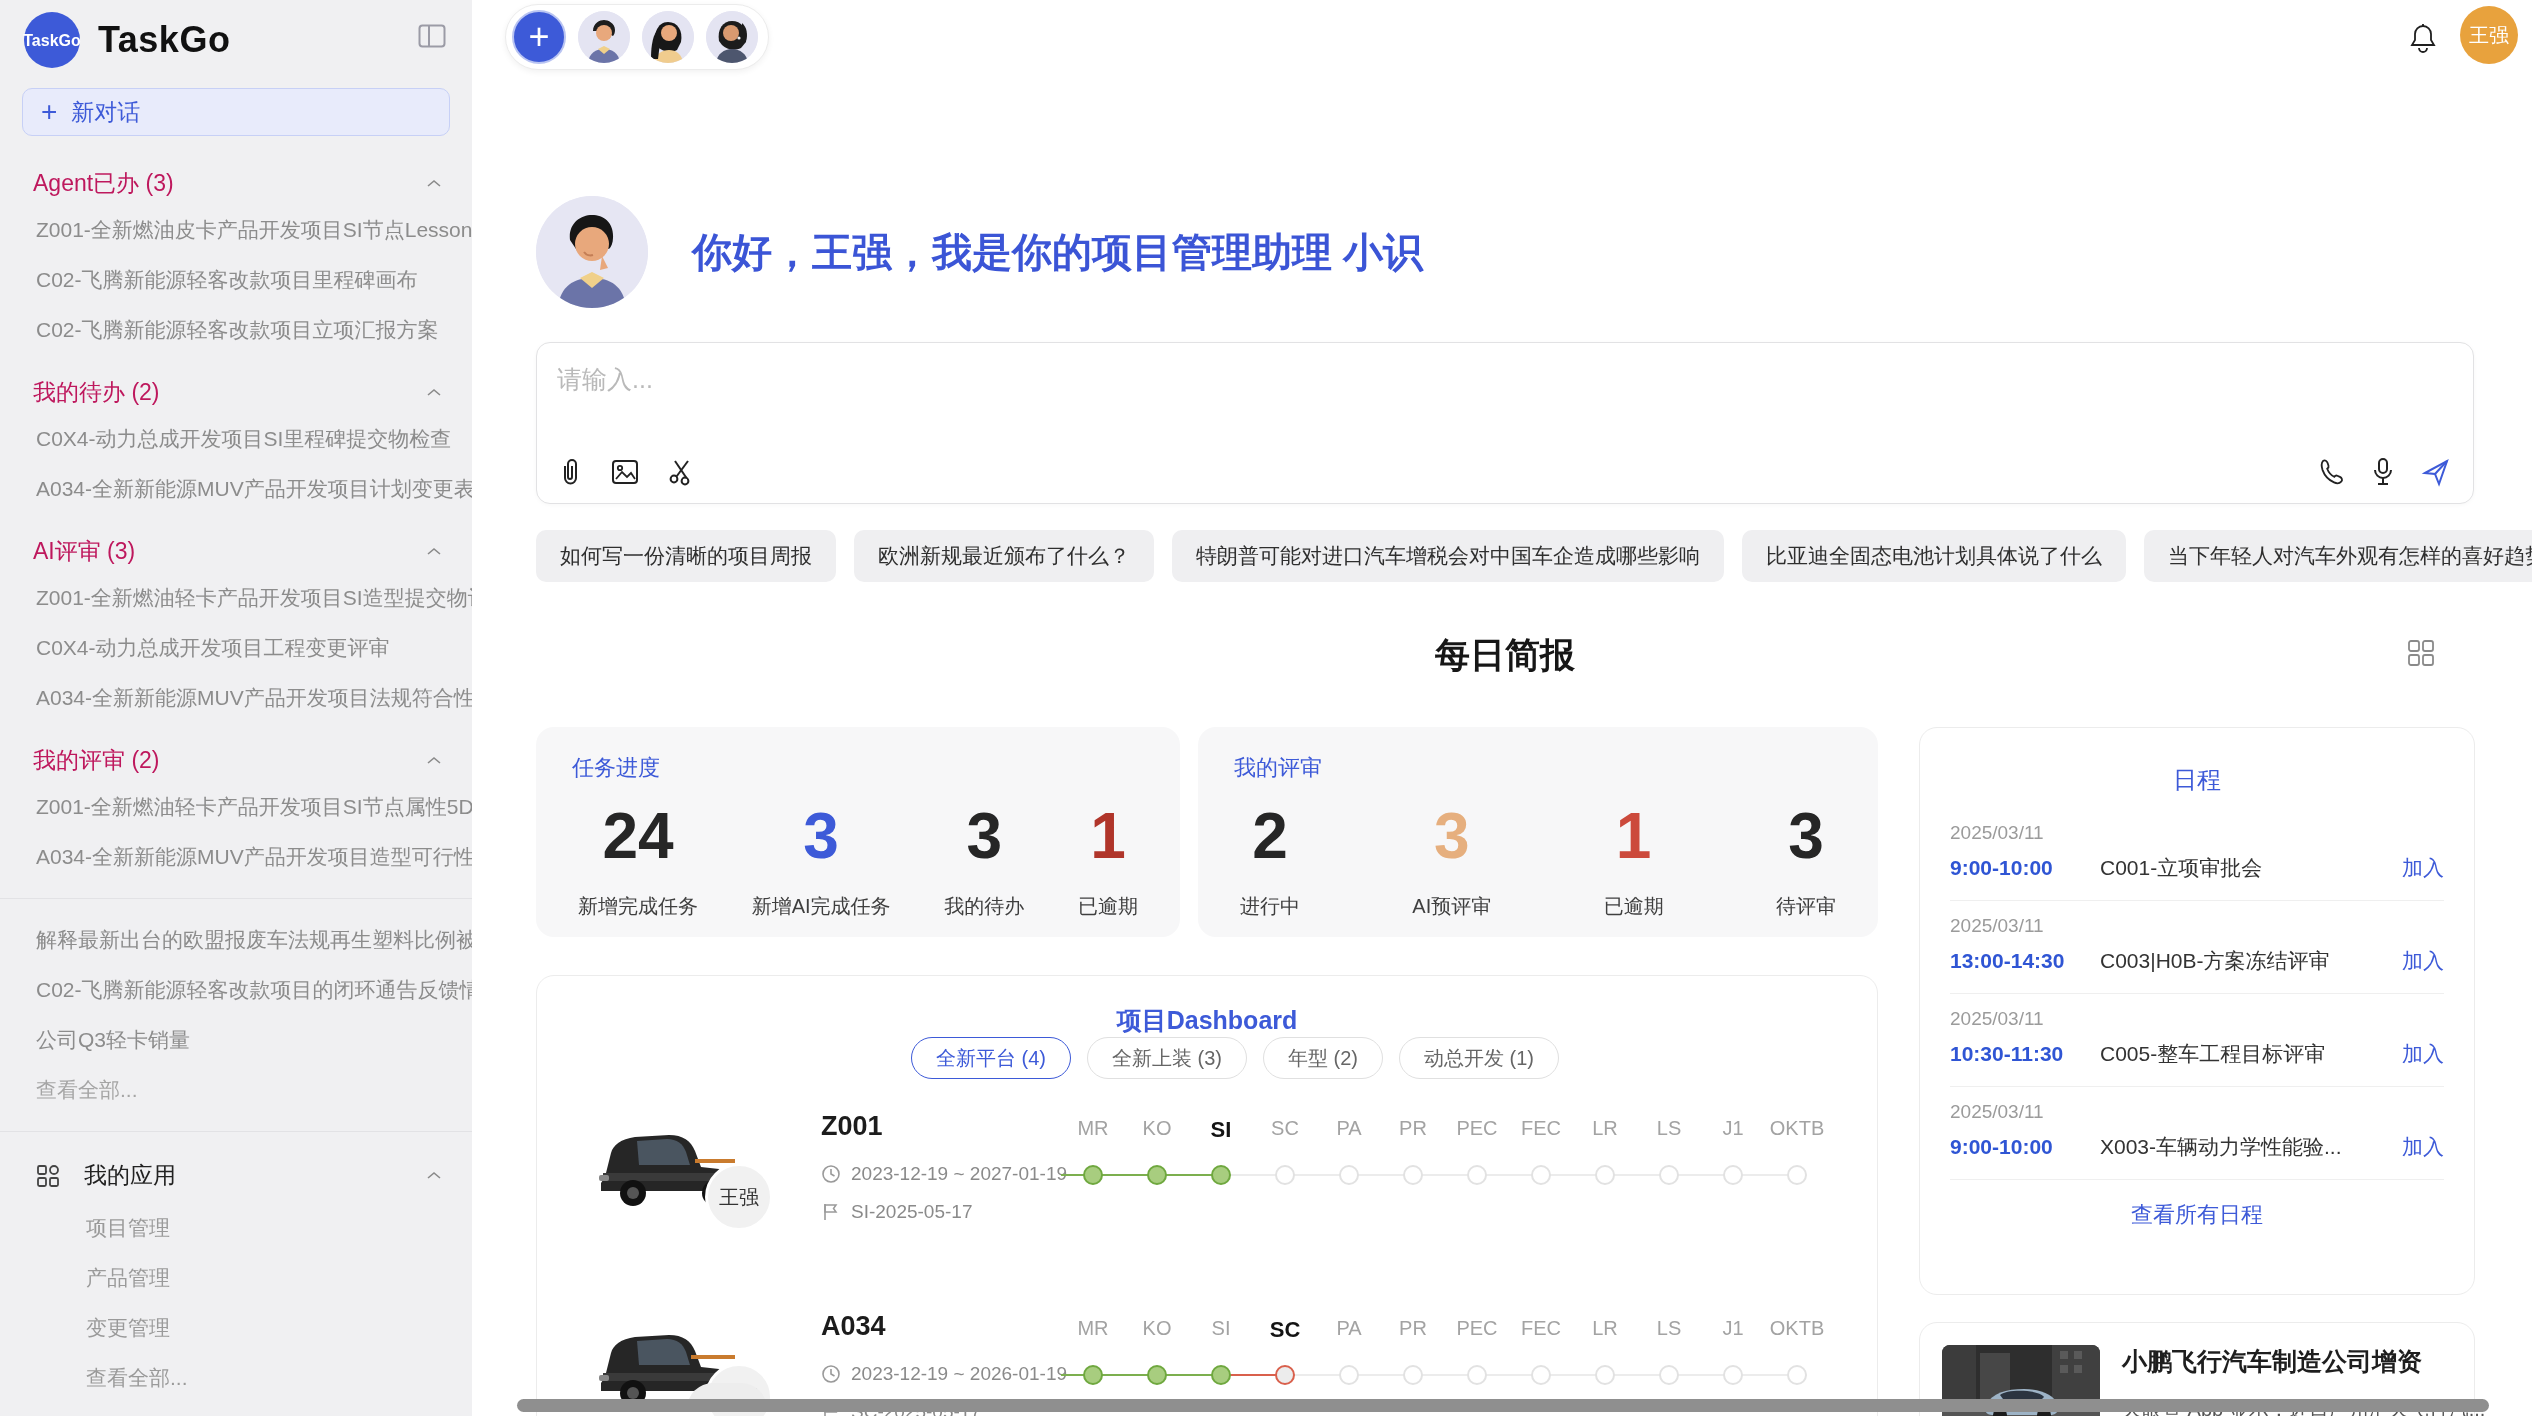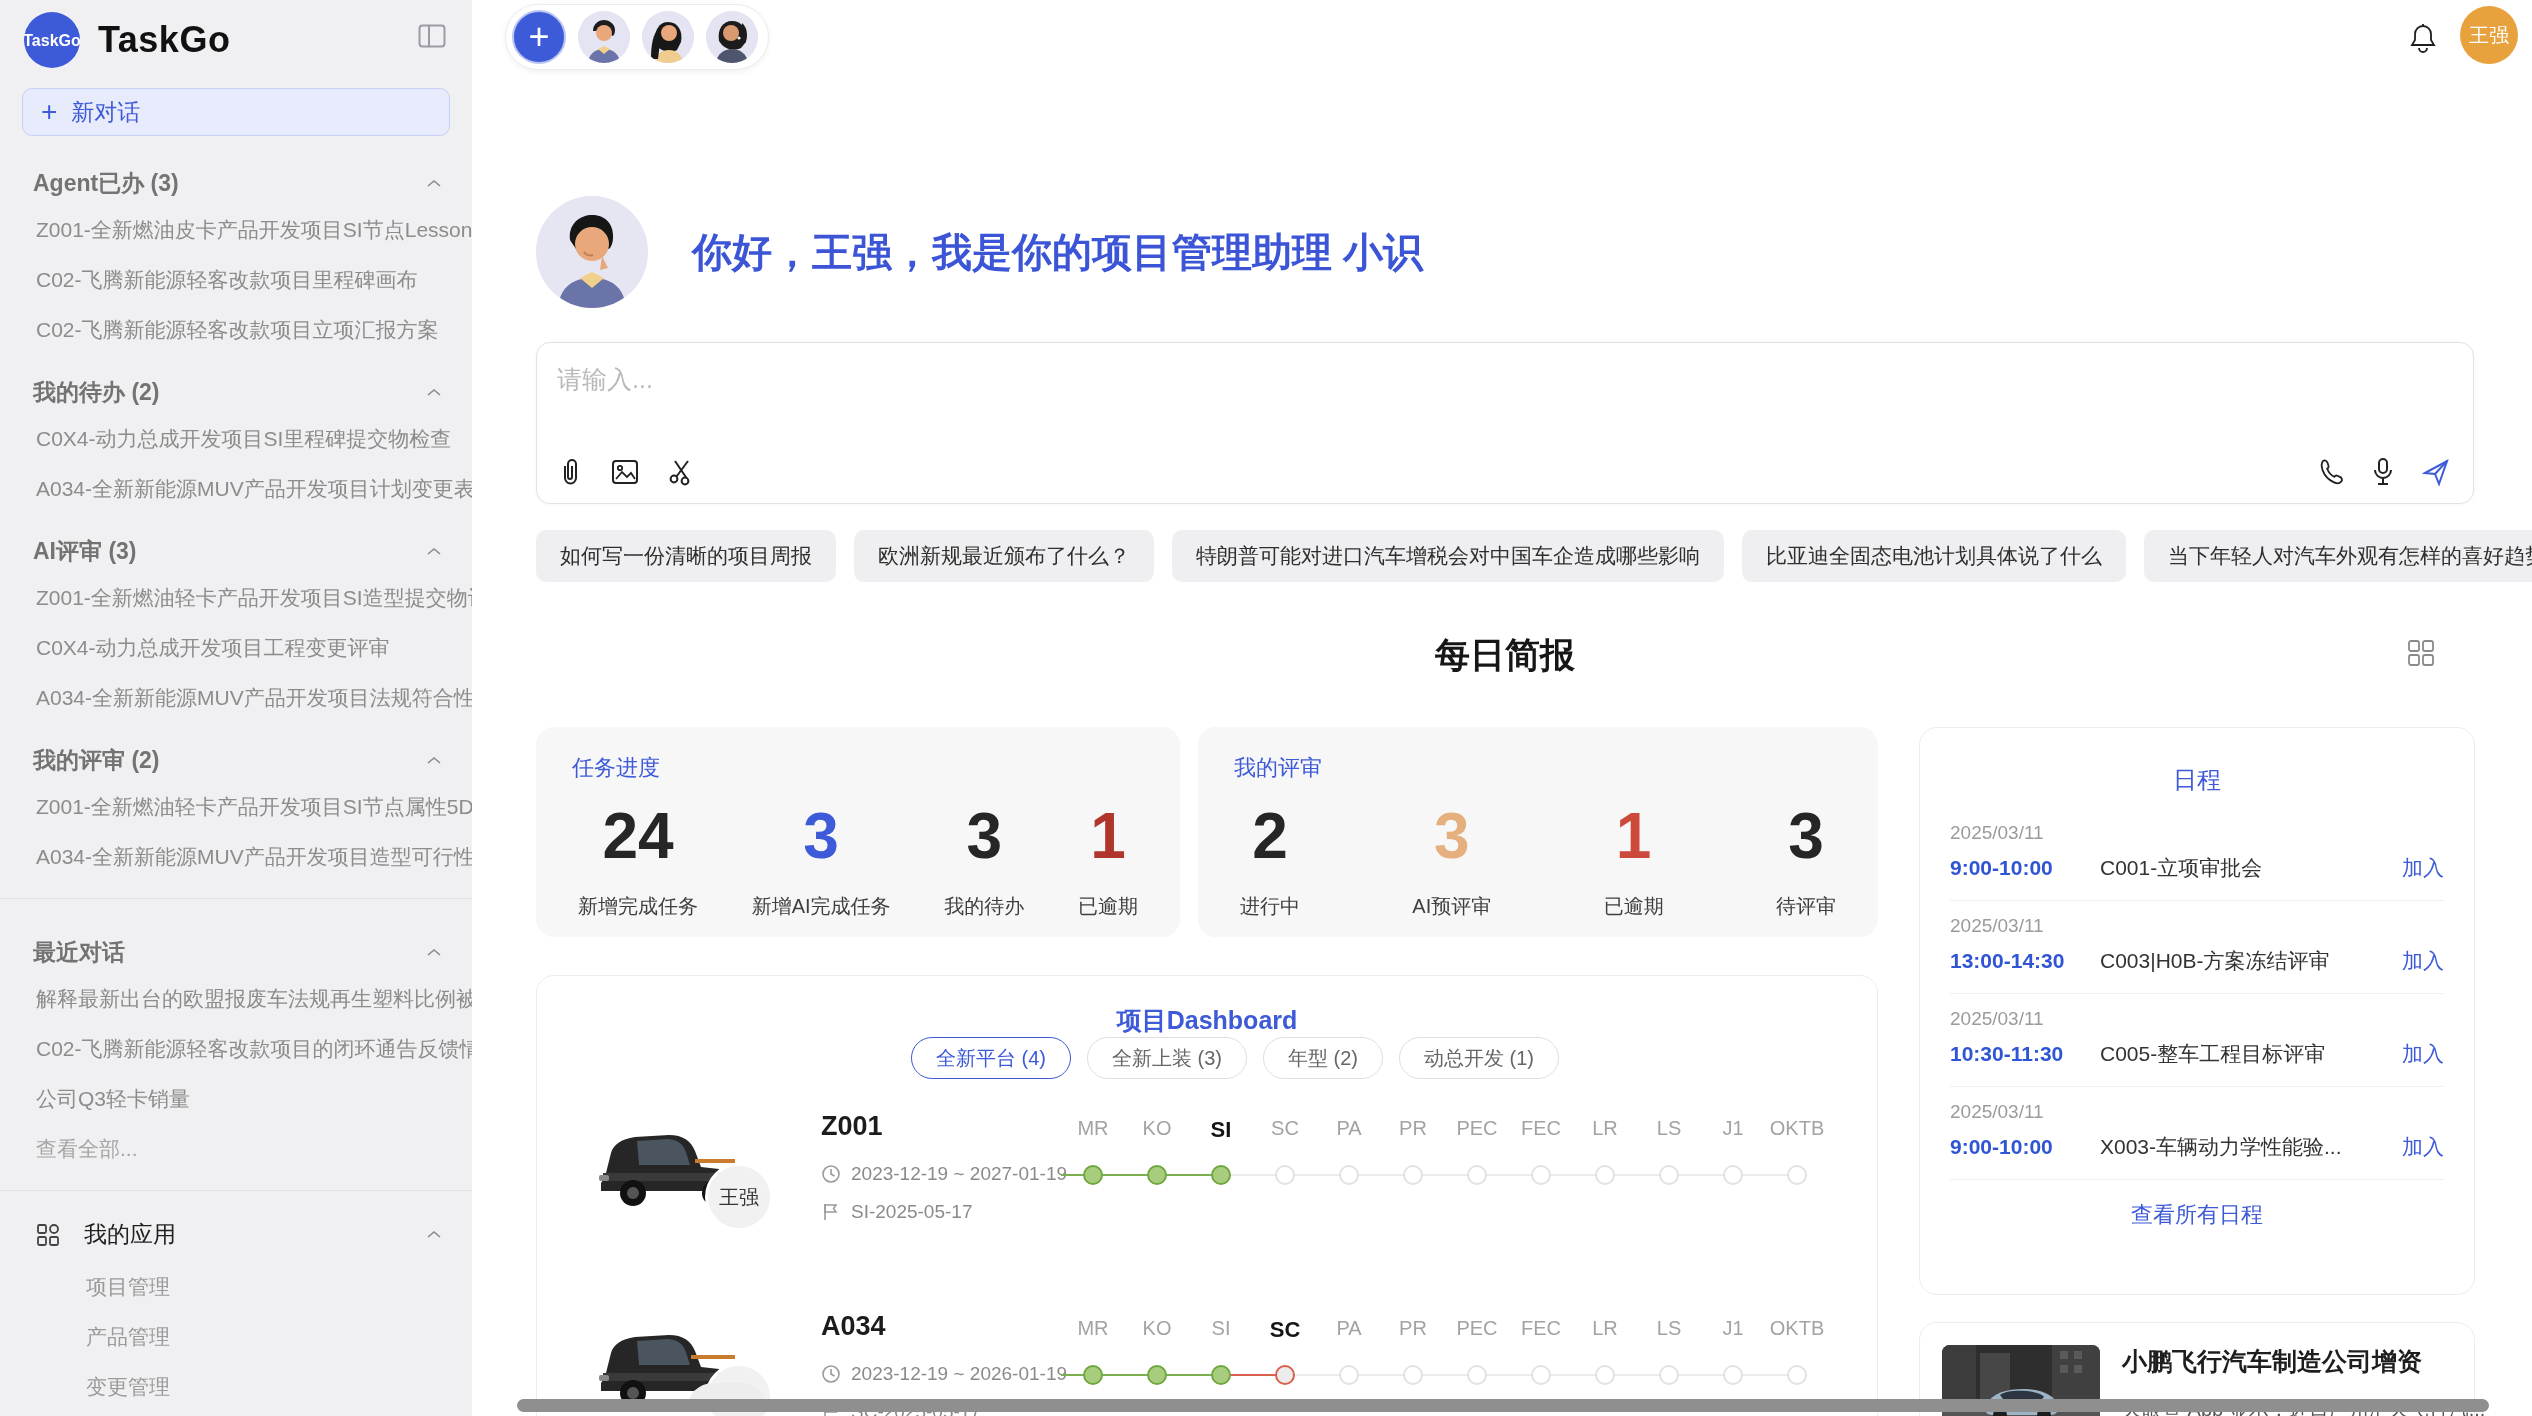--- a/index.html
+++ b/index.html
@@ -14,21 +14,21 @@
   .logo-circle { width:56px; height:56px; border-radius:50%; background:#3D5AD8; color:#fff;
     display:flex; flex-direction:row; align-items:center; justify-content:center;
     font-size:16px; line-height:17px; font-weight:600; }
   .logo-title { font-size:36px; font-weight:700; color:#111; margin-left:18px; letter-spacing:0.5px; }
   .collapse-btn { position:absolute; right:26px; top:24px; cursor:pointer; }
   .new-chat-btn { margin:20px 22px 0 22px; height:48px; border:1px solid #c7d0f6; background:#e8ebfb;
     border-radius:10px; display:flex; align-items:center; padding:0 18px; color:#3D5AD8; font-size:23px; cursor:pointer; }
   .new-chat-btn .plus { font-size:28px; margin-right:14px; font-weight:400; }
   .side-scroll { padding:10px 0 0 0; }
   .sec-head { display:flex; align-items:center; justify-content:space-between; padding:22px 30px 6px 33px; }
-  .sec-title { font-size:23px; font-weight:700; color:#737373; }
+  .sec-title { font-size:23px; font-weight:400; color:#be185d; }
   .side-item { font-size:21px; color:#8c8c8c; padding:11px 10px 11px 36px; white-space:nowrap; overflow:hidden; cursor:pointer; }
   .side-item.more { color:#a5a5a5; }
   .divider { height:1px; background:#e2e2e5; margin:16px 0; }
   .app-row { display:flex; align-items:center; padding:12px 30px 12px 36px; font-size:23px; color:#222; cursor:pointer; }
   .app-row .ic { width:26px; margin-right:22px; display:flex; }
   .sub-item { font-size:21px; color:#9a9a9a; padding:11px 10px 11px 86px; cursor:pointer; }
   
   .topbar-pill { position:absolute; left:505px; top:4px; height:66px; background:#fff; border:1px solid #ececec;
     border-radius:33px; display:flex; align-items:center; padding:0 10px 0 6px; gap:12px;
     box-shadow:0 2px 6px rgba(0,0,0,0.06); }
@@ -175,26 +175,20 @@
       <span class="sec-title">我的评审 (2)</span>
       <svg width="16" height="9" viewBox="0 0 16 9">
           <polyline points="2,7 8,2 14,7" stroke="#8a8a8a" stroke-width="1.6" fill="none"></polyline>
         </svg>
     </div>
     <div class="side-item">Z001-全新燃油轻卡产品开发项目SI节点属性5D文件评审</div>
     <div class="side-item">A034-全新新能源MUV产品开发项目造型可行性评审</div>
 
     <div class="divider"></div>
 
-    <div class="sec-head">
-      <span class="sec-title">最近对话</span>
-      <svg width="16" height="9" viewBox="0 0 16 9">
-          <polyline points="2,7 8,2 14,7" stroke="#8a8a8a" stroke-width="1.6" fill="none"></polyline>
-        </svg>
-    </div>
     <div class="side-item">解释最新出台的欧盟报废车法规再生塑料比例被调至15%...</div>
     <div class="side-item">C02-飞腾新能源轻客改款项目的闭环通告反馈情况</div>
     <div class="side-item">公司Q3轻卡销量</div>
     <div class="side-item more">查看全部...</div>
 
     <div class="divider"></div>
 
     <div class="app-row" style="justify-content:space-between; padding-right:30px;">
       <span style="display:flex; align-items:center;">
         <span class="ic">

